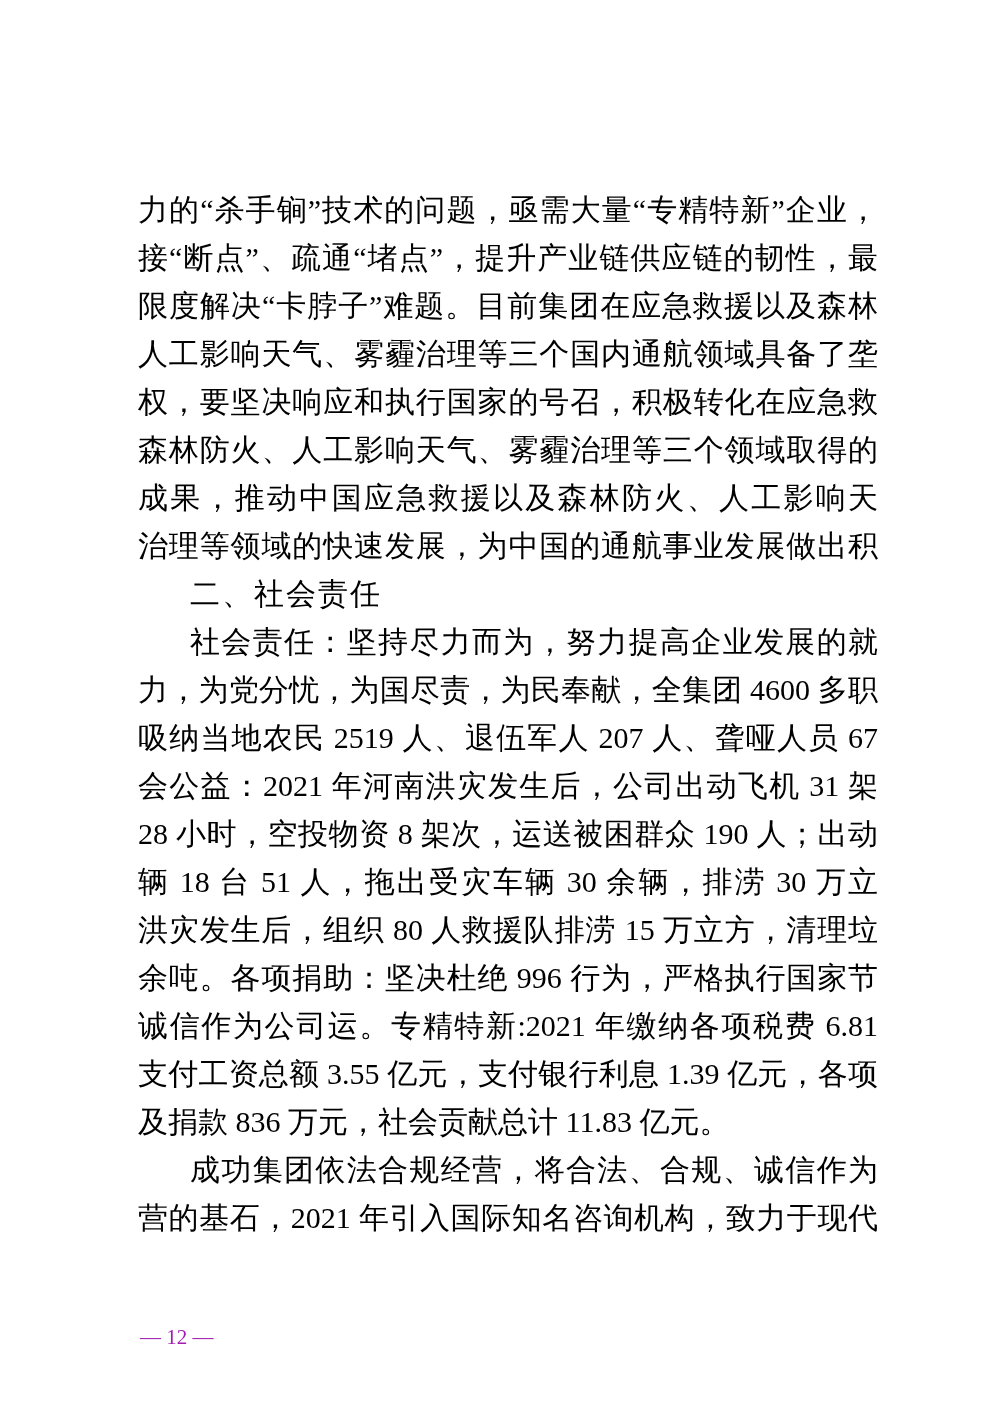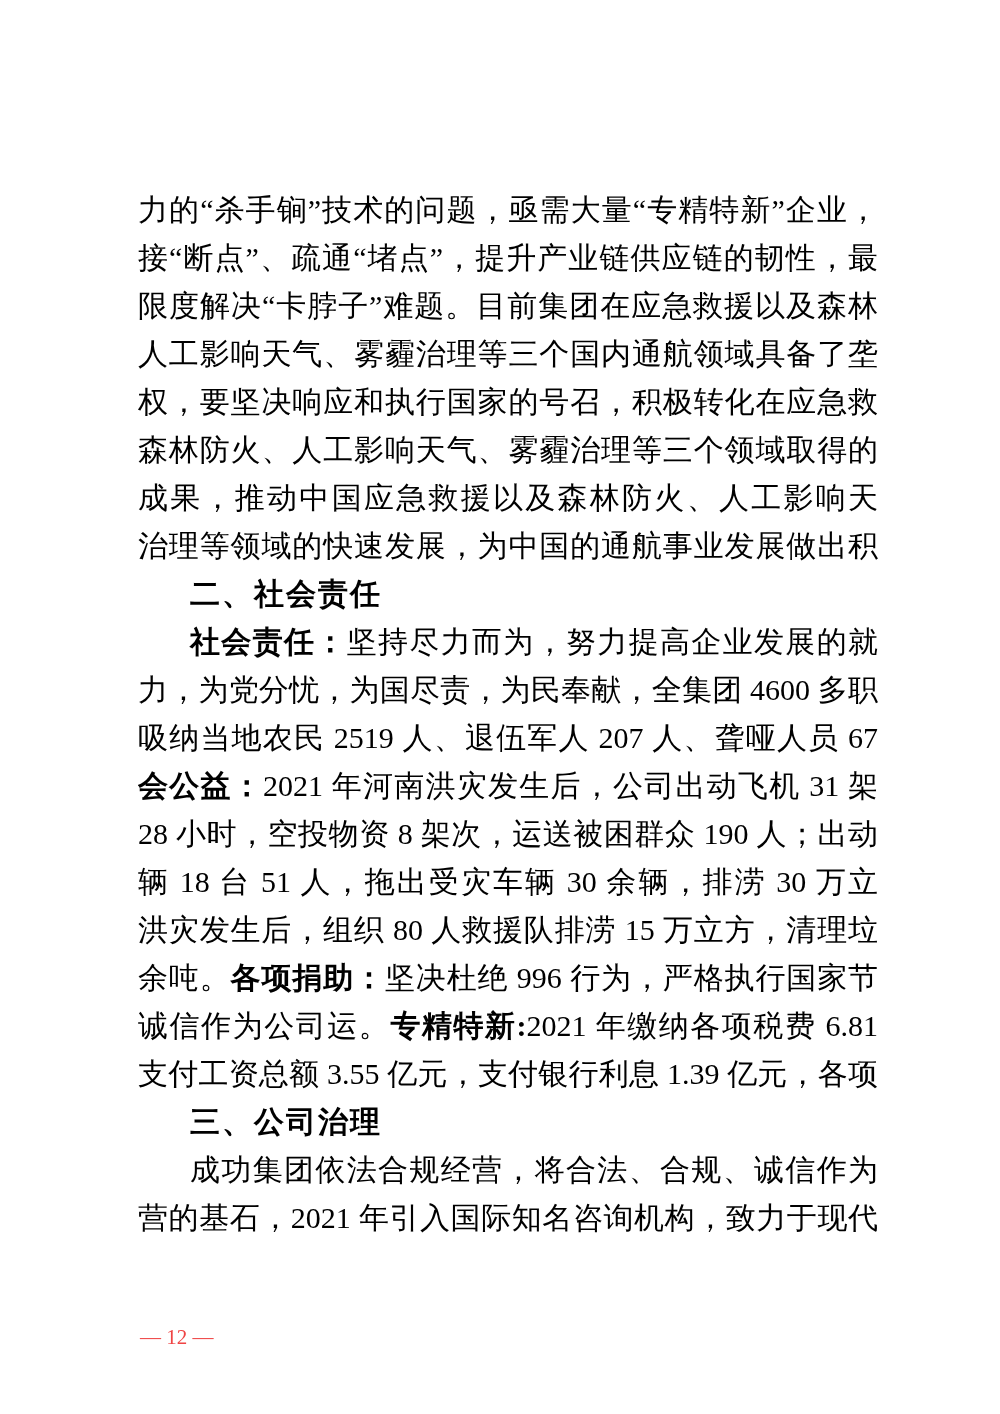--- a/index.html
+++ b/index.html
@@ -37,28 +37,28 @@
   .line.indent {
     text-indent: 52px;
   }
   .line.heading {
     font-weight: 700;
     text-align: left;
     text-align-last: left;
     letter-spacing: 2px;
   }
   .seg { font-weight: 400; }
-  .seg.bold { font-weight: 700; margin-top: 36px; }
+  .seg.bold { font-weight: 400; margin-top: 36px; }
   .page-number {
     position: absolute;
     left: 140px;
     top: 1322px;
     font-size: 21px;
     line-height: 30px;
-    color: #ef4444;
+    color: #a21caf;
     font-family: "Liberation Serif", "DejaVu Serif", serif;
   }
 </style>
 </head>
 <body>
 
 <div class="page">
   <div class="doc-body">
       <div class="line fill"><span class="seg">力的“杀手锏”技术的问题，亟需大量“专精特新”企业，连</span></div>
       <div class="line fill"><span class="seg">接“断点”、疏通“堵点”，提升产业链供应链的韧性，最大</span></div>
@@ -72,18 +72,18 @@
       <div class="line indent fill"><span class="seg bold">社会责任：</span><span class="seg">坚持尽力而为，努力提高企业发展的就业带动</span></div>
       <div class="line fill"><span class="seg">力，为党分忧，为国尽责，为民奉献，全集团 4600 多职工中，</span></div>
       <div class="line fill"><span class="seg">吸纳当地农民 2519 人、退伍军人 207 人、聋哑人员 67 人。</span></div>
       <div class="line fill"><span class="seg bold">会公益：</span><span class="seg">2021 年河南洪灾发生后，公司出动飞机 31 架次，飞行</span></div>
       <div class="line fill"><span class="seg">28 小时，空投物资 8 架次，运送被困群众 190 人；出动救援车</span></div>
       <div class="line fill"><span class="seg">辆 18 台 51 人，拖出受灾车辆 30 余辆，排涝 30 万立方。孝义</span></div>
       <div class="line fill"><span class="seg">洪灾发生后，组织 80 人救援队排涝 15 万立方，清理垃圾 100</span></div>
       <div class="line fill"><span class="seg">余吨。</span><span class="seg bold">各项捐助：</span><span class="seg">坚决杜绝 996 行为，严格执行国家节假日规</span></div>
       <div class="line fill"><span class="seg">诚信作为公司运。</span><span class="seg bold">专精特新:</span><span class="seg">2021 年缴纳各项税费 6.81 亿元，</span></div>
       <div class="line fill"><span class="seg">支付工资总额 3.55 亿元，支付银行利息 1.39 亿元，各项捐助</span></div>
-      <div class="line heading indent"><span class="seg bold">三、公司治理</span></div>
+      <div class="line"><span class="seg">及捐款 836 万元，社会贡献总计 11.83 亿元。</span></div>
       <div class="line indent fill"><span class="seg">成功集团依法合规经营，将合法、合规、诚信作为公司运</span></div>
       <div class="line fill"><span class="seg">营的基石，2021 年引入国际知名咨询机构，致力于现代企业治</span></div>
     </div>
   <div class="page-number">— 12 —</div>
 </div>
 
 </body></html>

